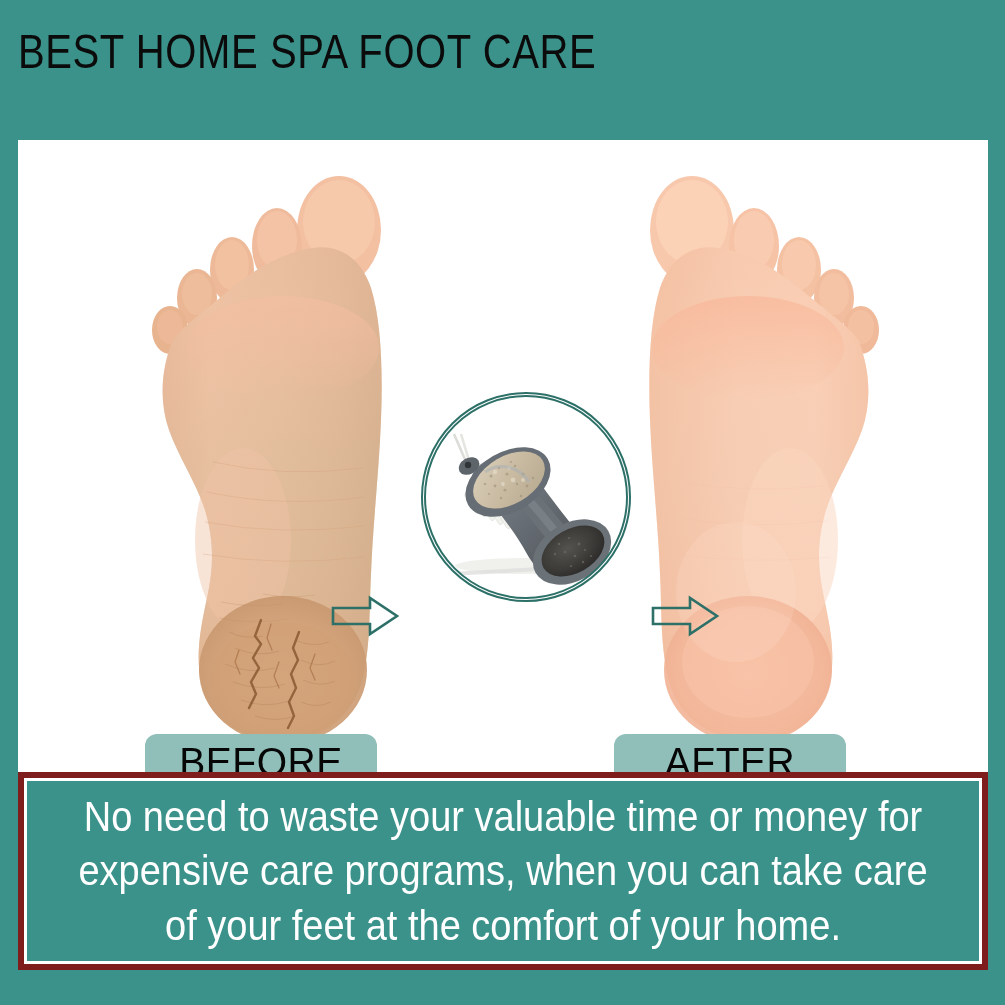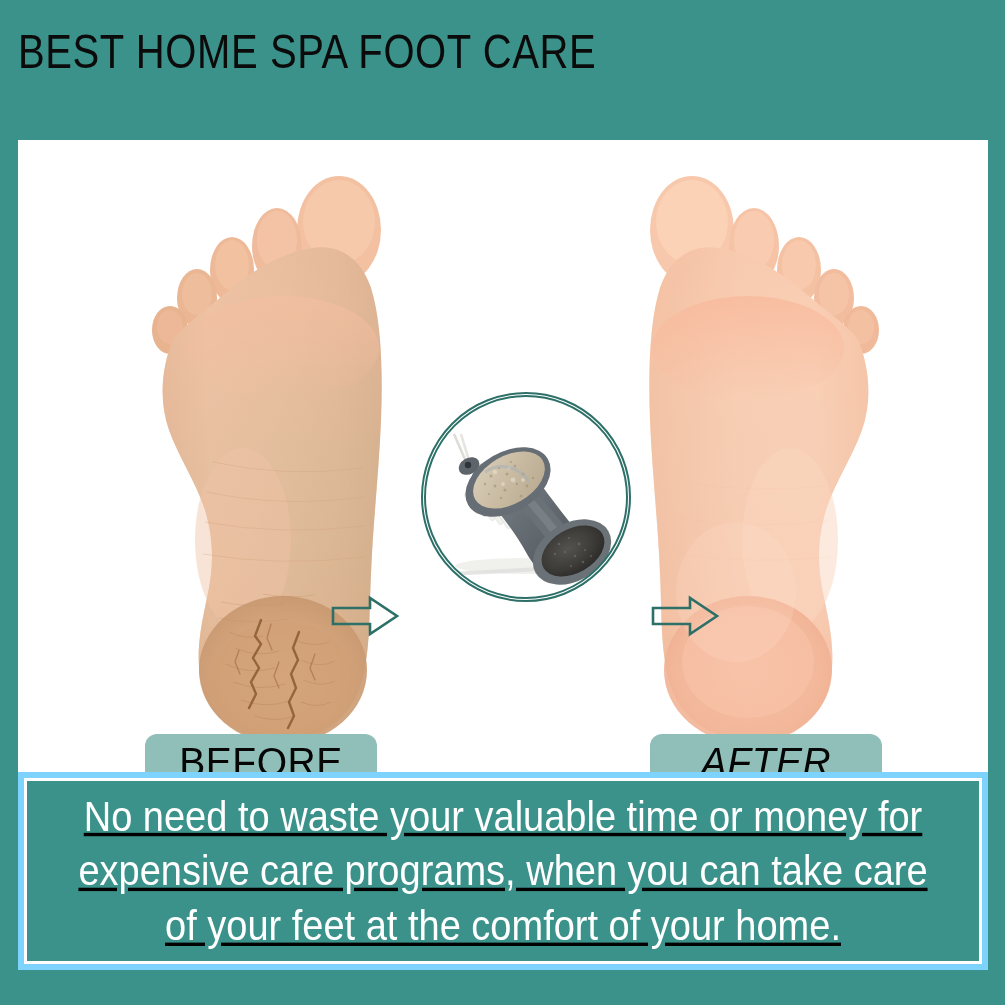--- a/index.html
+++ b/index.html
@@ -88,40 +88,39 @@
     top: 594px;
     width: 232px;
     height: 56px;
     background: #8fbfb8;
     border-radius: 12px;
     display: flex;
     align-items: center;
     justify-content: center;
   }
   .pill-before { left: 127px; }
-  .pill-after  { left: 632px; font-style: italic; }
+  .pill-after  { left: 596px; }
   .pill-label {
     font-size: 39px;
     color: #060606;
     letter-spacing: 0.5px;
     font-weight: 400;
     transform: scaleY(1.05);
   }
 
   
   .tagline-outer {
     position: absolute;
     left: 18px;
     top: 772px;
     width: 970px;
     height: 198px;
-    background: #7dd3fc;
+    background: #7f1d1d;
     padding: 6px;
     box-sizing: border-box;
-    text-decoration: underline;
   }
   .tagline-inner {
     width: 100%;
     height: 100%;
     background: #3a928a;
     border: 3px solid #ffffff;
     box-sizing: border-box;
     display: flex;
     align-items: center;
     justify-content: center;

